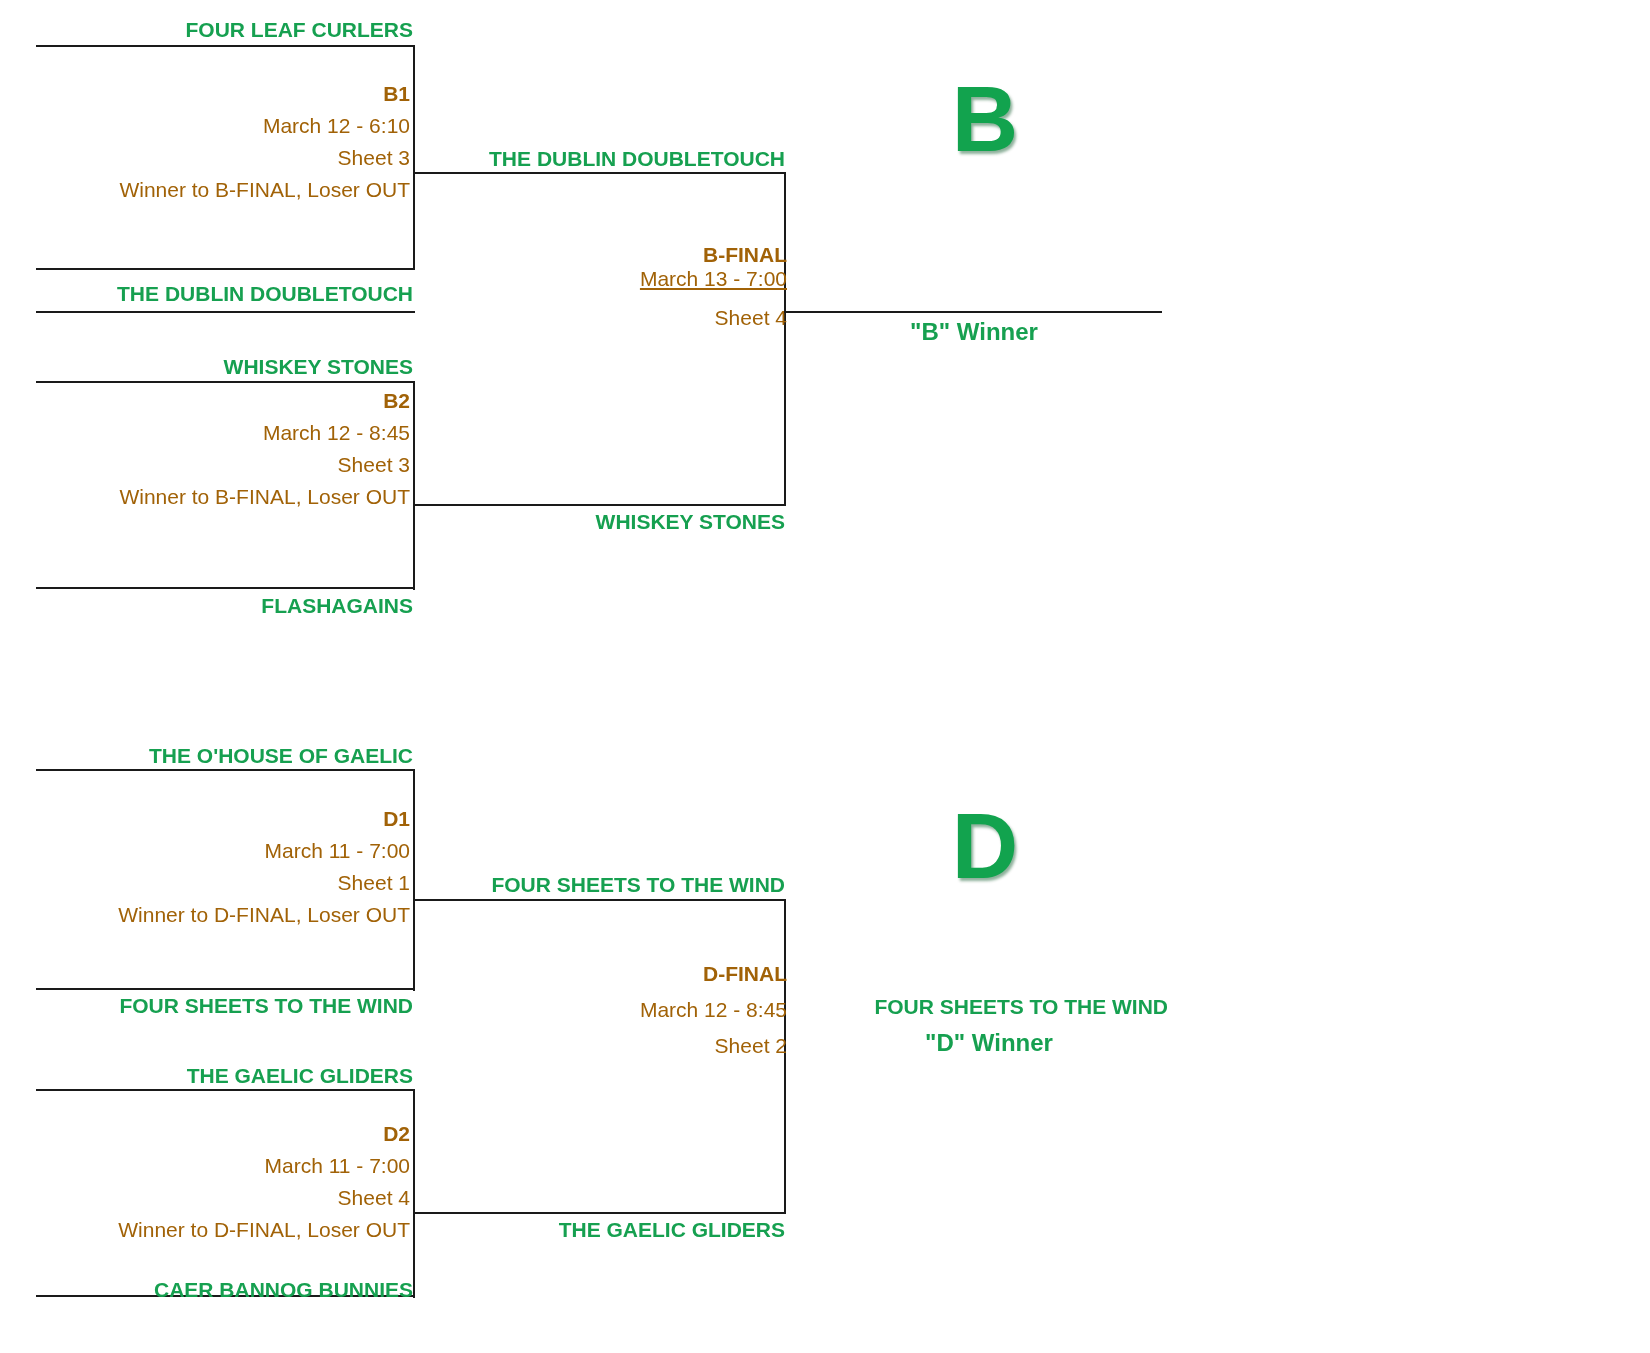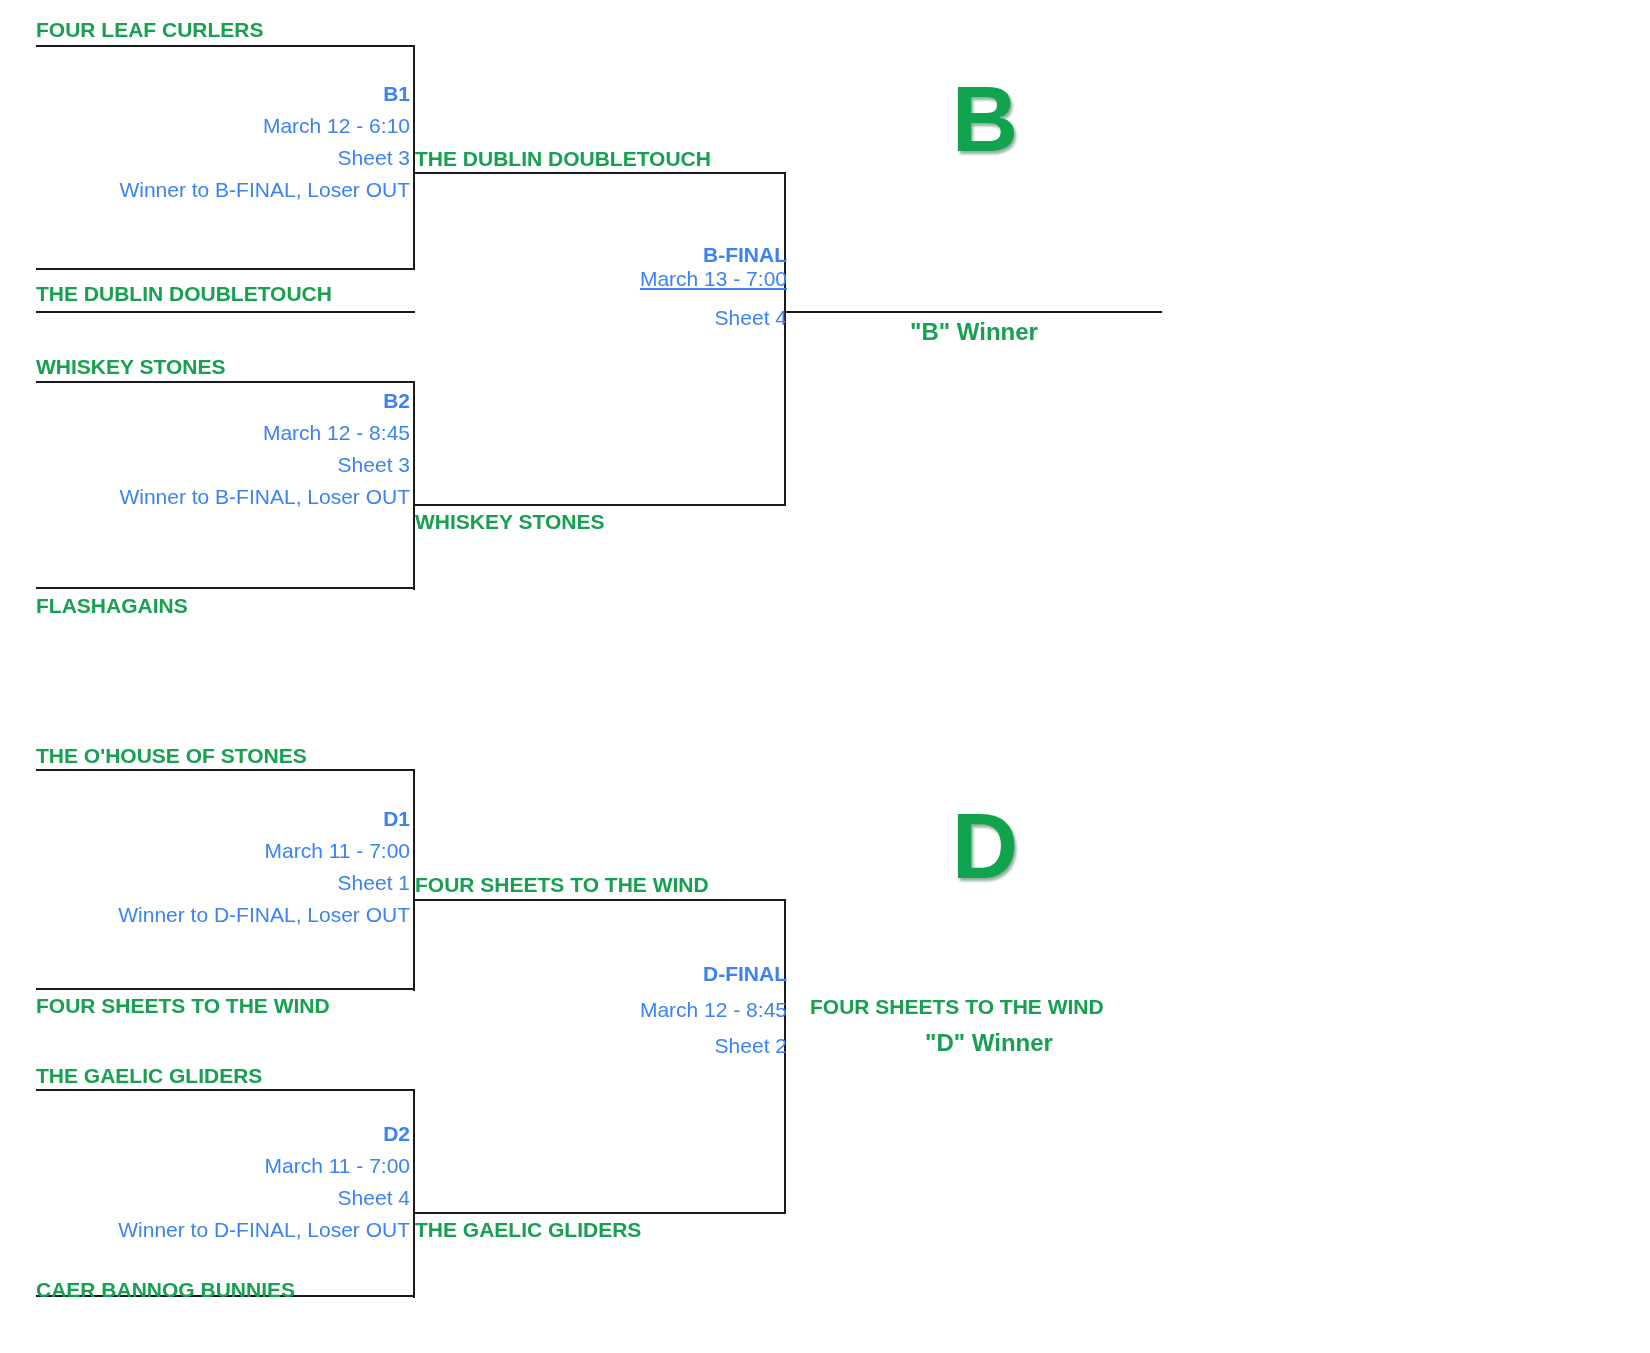--- a/index.html
+++ b/index.html
@@ -2,22 +2,22 @@
 <html><head>
 <meta charset="utf-8">
 <style>
   html, body { margin: 0; padding: 0; background: #ffffff; }
   body { width: 1650px; height: 1353px; position: relative; overflow: hidden;
          font-family: "Liberation Sans", "DejaVu Sans", sans-serif; }
   .line { position: absolute; background: #1a1a1a; }
   .h { height: 2px; }
   .v { width: 2px; }
   .team { position: absolute; color: #16a050; font-weight: bold; font-size: 21px;
-          text-align: left; white-space: nowrap; line-height: 24px; }
-  .info { position: absolute; color: #3b82f6; font-size: 21px; text-align: right;
+          text-align: right; white-space: nowrap; line-height: 24px; }
+  .info { position: absolute; color: #a16207; font-size: 21px; text-align: right;
           white-space: nowrap; line-height: 24px; }
   .info b { font-weight: normal; }
   .game-code { font-weight: bold; }
   .bigletter { position: absolute; color: #12a34e; font-weight: bold; font-size: 92px;
                line-height: 92px; text-align: center; width: 120px;
                text-shadow: 2px 3px 3px rgba(0,80,30,0.45); }
   .winner { position: absolute; color: #16a050; font-weight: bold; font-size: 24px;
             text-align: center; white-space: nowrap; line-height: 28px; }
 </style>
 </head>
@@ -63,21 +63,21 @@
     <div style="margin-top:15px;">Sheet 4</div>
   </div>
   <div class="line h" style="left:784px; top:311px; width:378px;"></div>
   <div class="winner" style="left:786px; width:376px; top:318px;">"B" Winner</div>
 
   <div class="bigletter" style="left:925px; top:73px;">B</div>
 </div>
 
 <div>
 
-  <div class="team" style="left:36px; width:377px; top:744px;">THE O'HOUSE OF STONES</div>
+  <div class="team" style="left:36px; width:377px; top:744px;">THE O'HOUSE OF GAELIC</div>
   <div class="line h" style="left:36px; top:769px; width:379px;"></div>
   <div class="line v" style="left:413px; top:769px; height:222px;"></div>
   <div class="line h" style="left:36px; top:988px; width:379px;"></div>
   <div class="info" style="right:1240px; top:807px;">
     <div class="game-code">D1</div>
     <div style="margin-top:8px;">March 11 - 7:00</div>
     <div style="margin-top:8px;">Sheet 1</div>
     <div style="margin-top:8px;"><span>Winner to </span><b>D-FINAL</b><span>, Loser </span><b>OUT</b></div>
   </div>
   <div class="team" style="left:36px; width:377px; top:994px;">FOUR SHEETS TO THE WIND</div>

